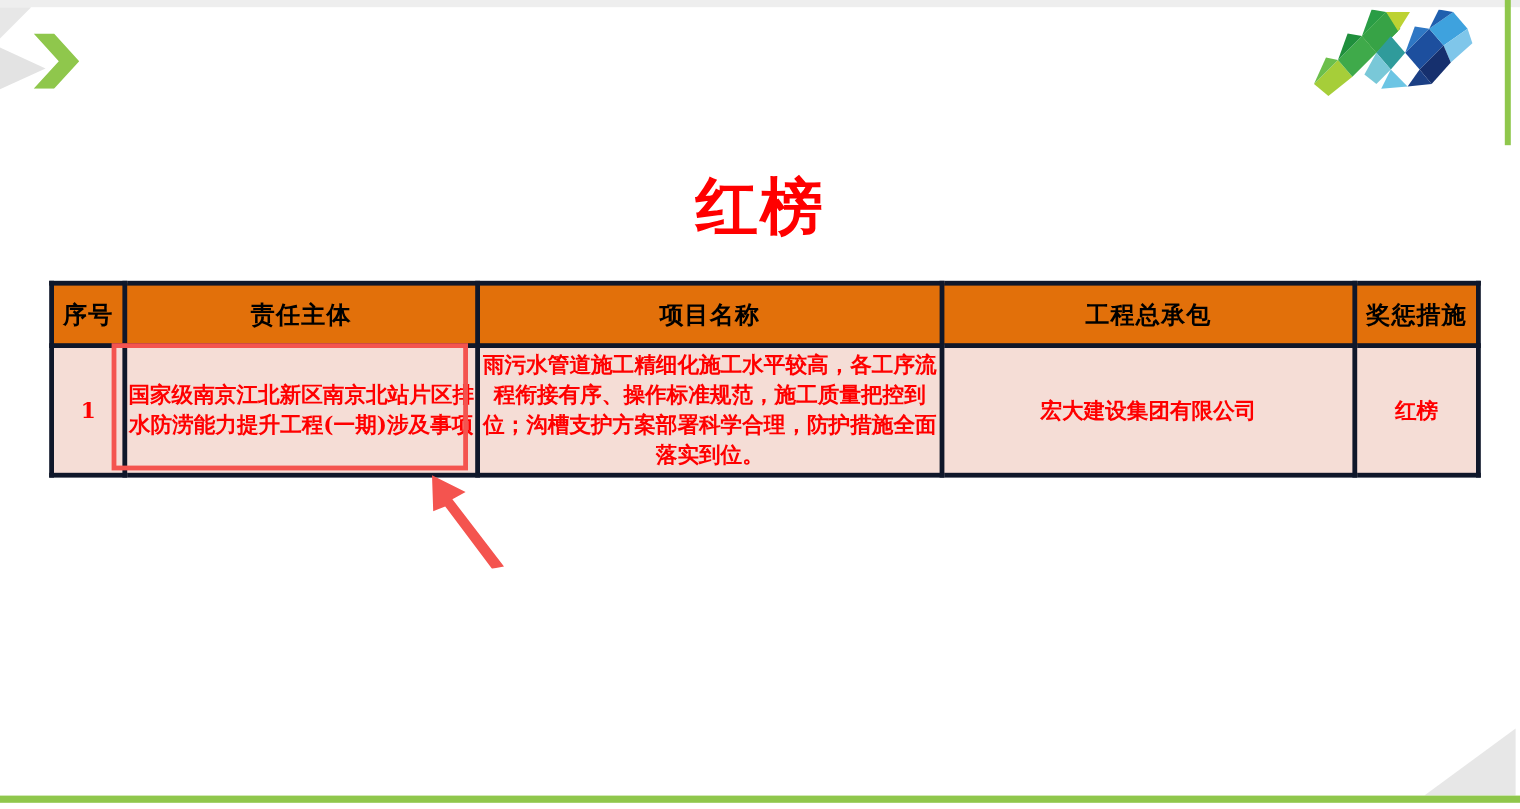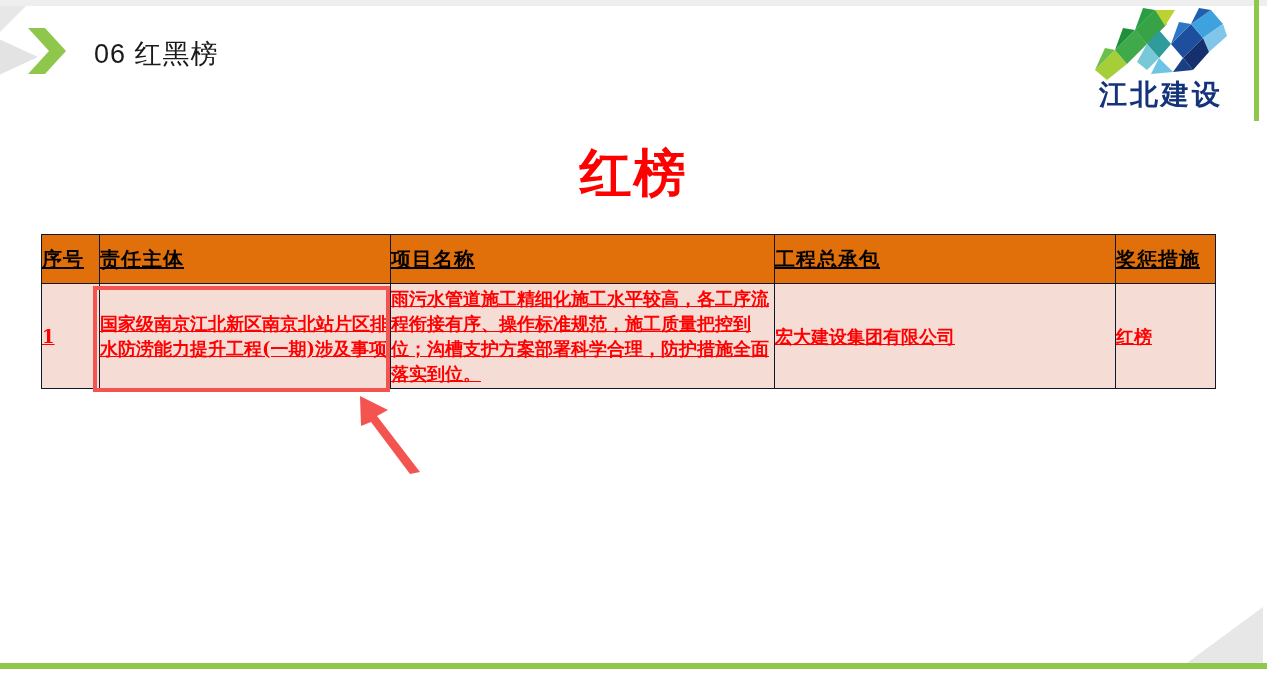--- a/index.html
+++ b/index.html
@@ -122,25 +122,24 @@
     left: 41px; top: 234px;
     width: 1172px;
   }
   table.redlist {
     border-collapse: collapse;
     width: 1172px;
     table-layout: fixed;
   }
   table.redlist th,
   table.redlist td {
-    border: 1px solid #0f172a;
+    border: 4px solid #0f172a;
     vertical-align: middle;
-    text-align: left;
+    text-align: center;
     padding: 0;
-    text-decoration: underline;
   }
   table.redlist thead th {
     background: #e2700a;
     color: #000000;
     font-family: "DejaVu Serif", "Liberation Serif", serif;
     font-weight: bold;
     font-size: 20px;
     height: 48px;
     letter-spacing: 1px;
   }
@@ -190,21 +189,20 @@
 <div class="corner-tri-tl"></div>
 <div class="right-green-rule"></div>
 <div class="corner-tri-br"></div>
 <div class="bottom-green-rule"></div>
 
 <div class="page-header">
   <div class="chev-gray"></div>
   <svg class="chev-green" viewBox="0 0 38 46">
     <polygon points="0,0 21,23 0,46 17,46 38,23 17,0" fill="#8fc74c"></polygon>
   </svg>
-  <div class="section-title">06 红黑榜</div>
 
   <div class="logo-wrap">
     <svg class="logo-mark" viewBox="0 0 136 72">
 
       <polygon points="2,62 22,42 34,56 14,72" fill="#a6ce39"></polygon>
       <polygon points="2,62 22,42 12,40" fill="#6cbf4b"></polygon>
       <polygon points="22,42 42,22 54,36 34,56" fill="#3faa4a"></polygon>
       <polygon points="22,42 42,22 30,20" fill="#1f8f3c"></polygon>
       <polygon points="42,22 62,2 74,16 54,36" fill="#5cbd4a"></polygon>
       <polygon points="42,22 62,2 50,0" fill="#2a9d45"></polygon>
@@ -216,21 +214,20 @@
       <polygon points="66,50 80,64 58,66" fill="#6cc5e4"></polygon>
 
       <polygon points="78,36 98,16 110,30 90,50" fill="#1d4f9e"></polygon>
       <polygon points="78,36 98,16 86,14" fill="#2f77c4"></polygon>
       <polygon points="98,16 118,2 130,16 110,30" fill="#3ea2de"></polygon>
       <polygon points="98,16 118,2 106,0" fill="#1f5fae"></polygon>
       <polygon points="110,30 130,16 134,28 116,44" fill="#7fc6ea"></polygon>
       <polygon points="90,50 110,30 116,44 100,62" fill="#16306e"></polygon>
       <polygon points="80,64 100,62 90,50" fill="#1b3f84"></polygon>
     </svg>
-    <div class="logo-text">江北建设</div>
   </div>
 </div>
 
 <div class="slide-title">红榜</div>
 
 <div class="tbl-wrap">
   <table class="redlist">
     <thead>
       <tr>
         <th class="h-idx">序号</th>

